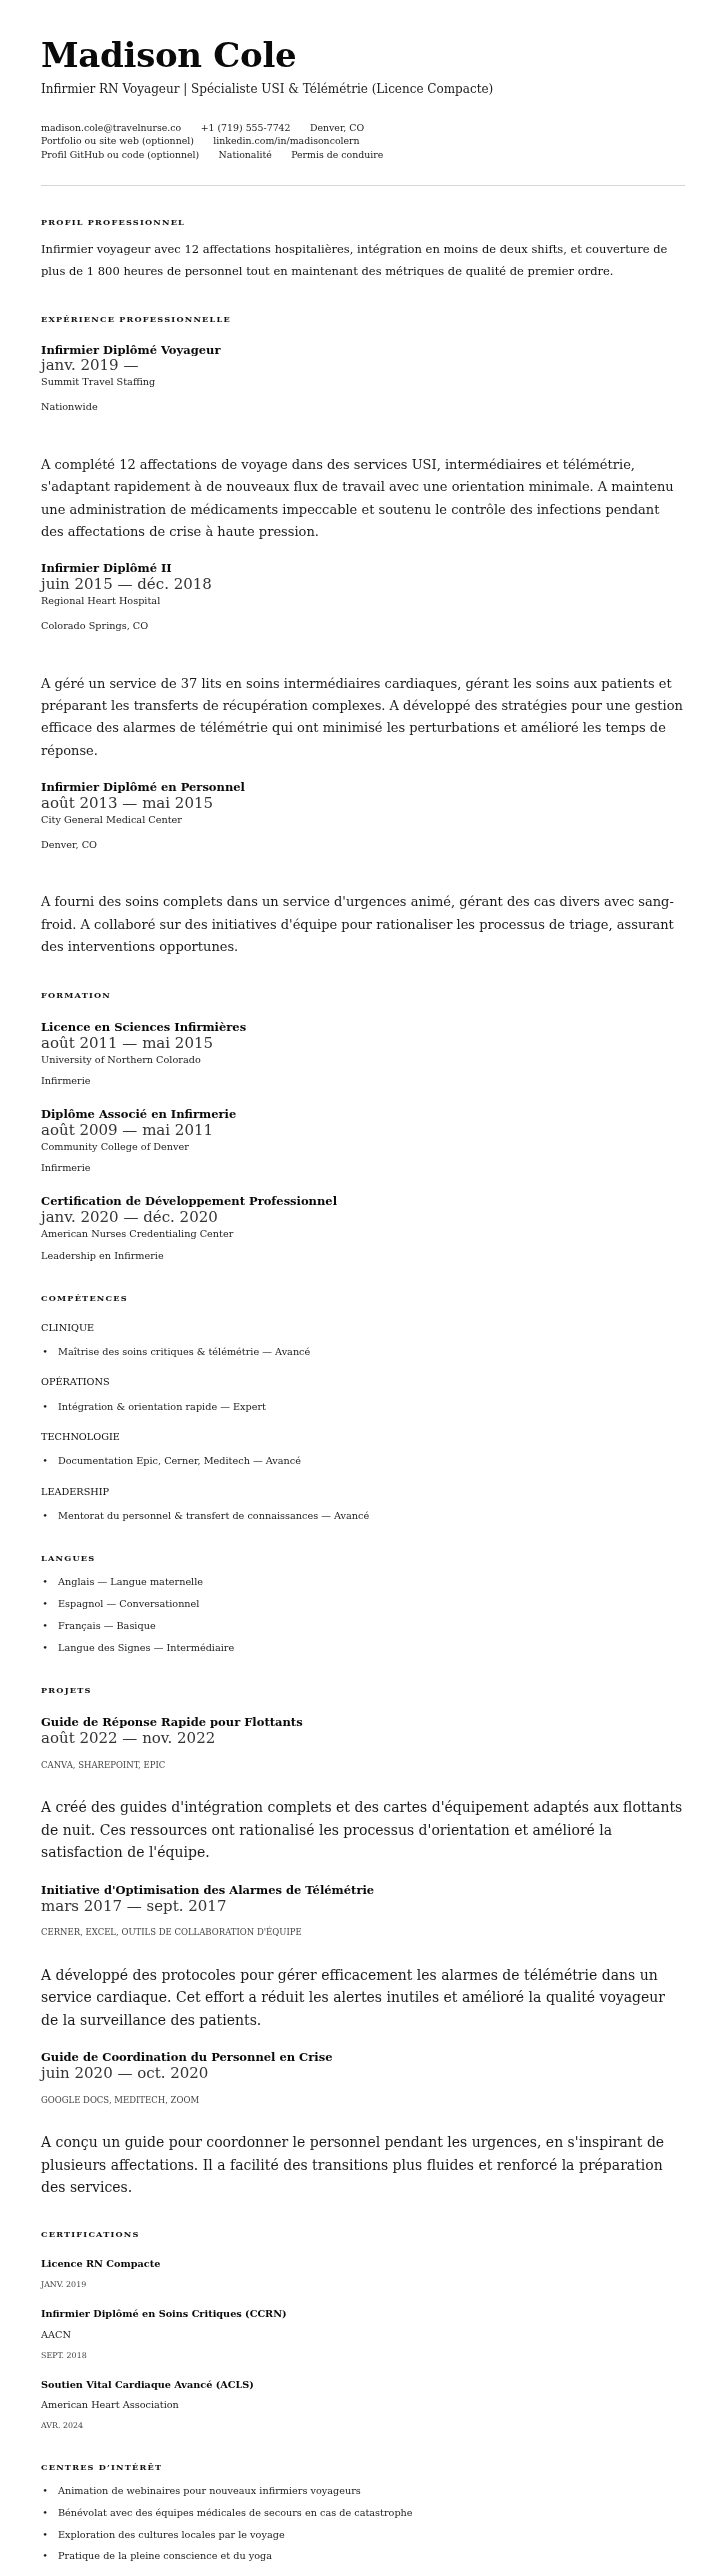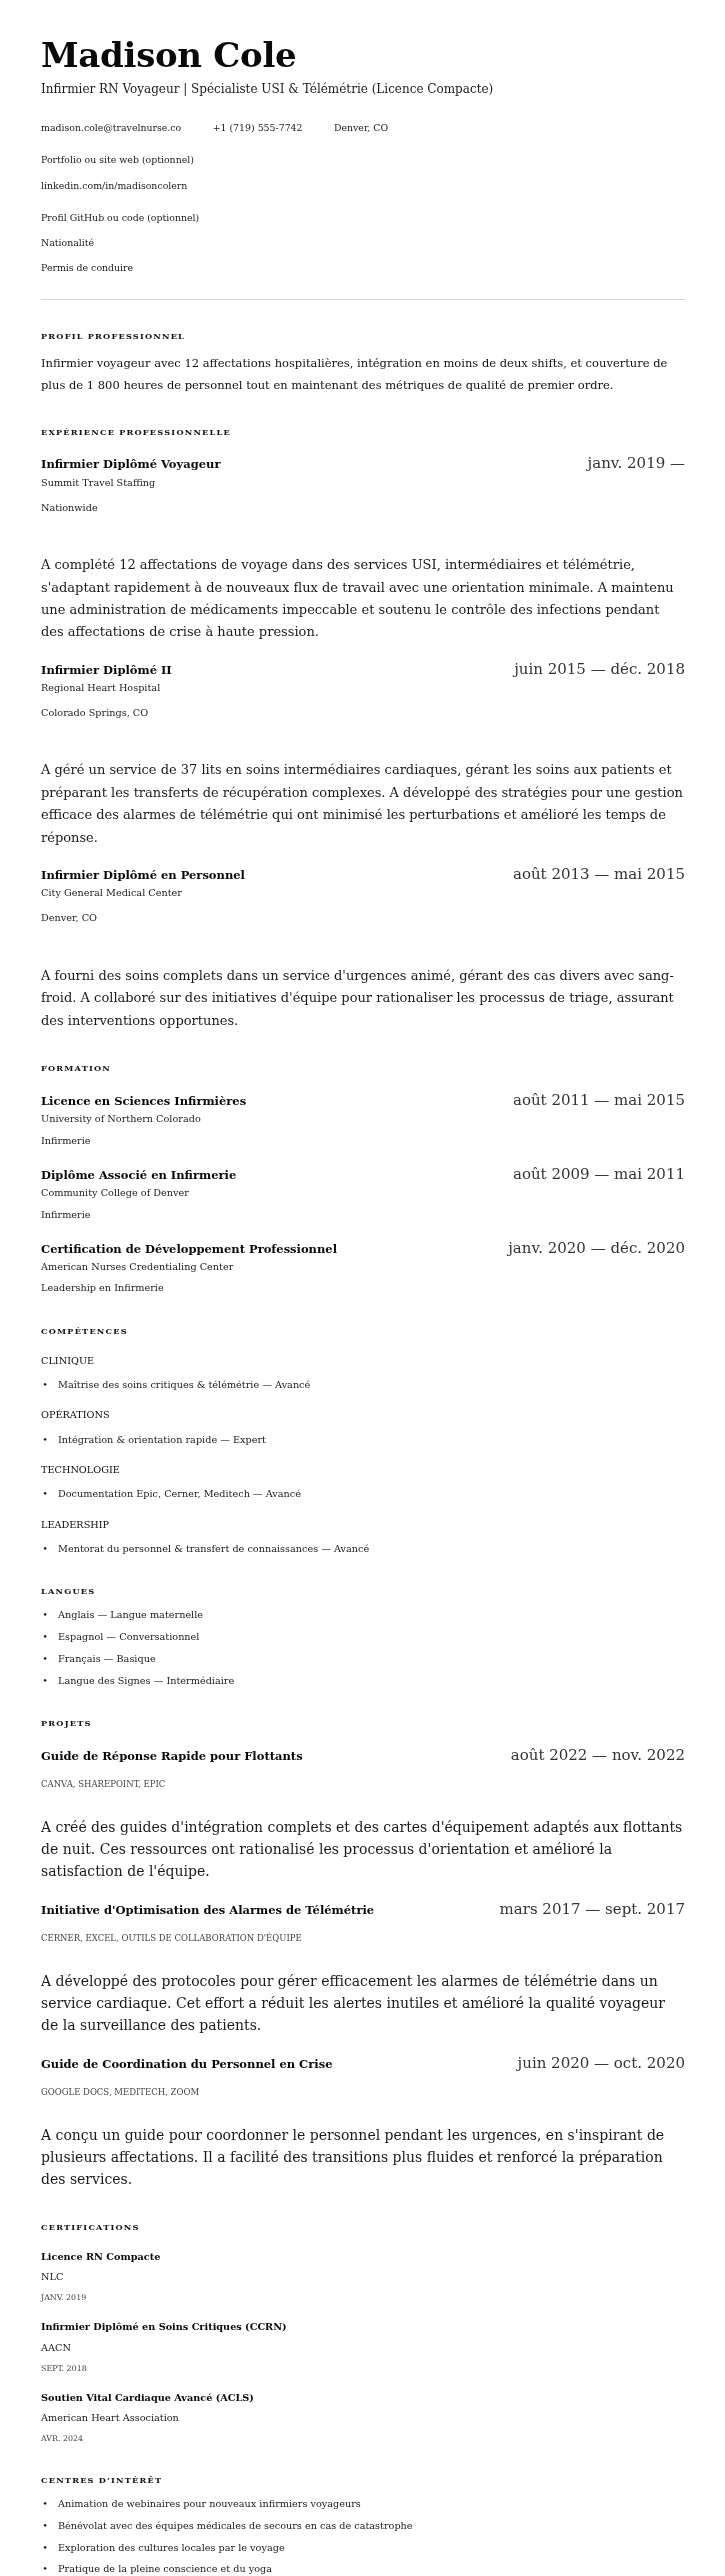--- a/index.html
+++ b/index.html
@@ -6,34 +6,34 @@
   html, body { background: #ffffff; }
   body {
     width: 726px;
     min-height: 2576px;
     font-family: "DejaVu Serif", serif;
     color: #111111;
   }
   .page { padding: 35px 41px 48px 41px; }
   .name { font-size: 34px; font-weight: bold; line-height: 40px; color: #0a0a0a; letter-spacing: -0.3px; }
   .headline { font-size: 12px; line-height: 17px; margin-top: 6px; color: #1a1a1a; }
-  .contact-row { display: flex; gap: 12px; font-size: 9.4px; line-height: 13.3px; color: #1a1a1a; margin-top: 15.7px; }
-  .contact-row + .contact-row { margin-top: 19px; flex-direction: column; }
+  .contact-row { display: flex; gap: 0; font-size: 9.4px; line-height: 13.3px; color: #1a1a1a; margin-top: 15.7px; }
+  .contact-row + .contact-row { margin-top: 0; }
   .contact-row span { margin-right: 19.4px; }
   .contact-block { margin-top: 23px; }
   .contact-block .contact-row:first-child { margin-top: 0; }
   .divider { height: 1.2px; background: #d6d6d6; margin-top: 24px; }
 
   .section { margin-top: 31px; }
   .section-title { font-size: 8.2px; font-weight: bold; letter-spacing: 1.2px; text-transform: uppercase; line-height: 11px; color: #111; }
   .summary { font-size: 11.5px; line-height: 22.4px; margin-top: 9.7px; color: #111; }
 
   .entry { margin-top: 18px; }
   .entry:first-of-type { margin-top: 18px; }
-  .entry-head { display: flex; justify-content: space-between; align-items: baseline; }
+  .entry-head { display: flex; justify-content: space-between; align-items: baseline; flex-direction: column; }
   .entry-title { font-size: 11.5px; font-weight: bold; line-height: 15.7px; color: #0a0a0a; }
   .entry-date { font-size: 15px; line-height: 14.5px; color: #333333; white-space: nowrap; }
   .entry-sub { font-size: 9.7px; line-height: 13.3px; color: #1a1a1a; margin-top: 2.4px; }
   .entry-loc { font-size: 9.7px; line-height: 13.3px; color: #1a1a1a; margin-top: 12px; }
   .entry-desc { font-size: 13px; line-height: 22.4px; color: #1a1a1a; margin-top: 40px; }
 
   .edu-entry { margin-top: 19.4px; }
   .edu-entry .entry-loc { margin-top: 8.5px; }
 
   .skill-group { margin-top: 17px; }
@@ -219,21 +219,20 @@
       <div class="project-tech">Google Docs, Meditech, Zoom</div>
       <p class="project-desc">A conçu un guide pour coordonner le personnel pendant les urgences, en s'inspirant de plusieurs affectations. Il a facilité des transitions plus fluides et renforcé la préparation des services.</p>
     </div>
   </section>
 
   <section class="section">
     <h2 class="section-title">Certifications</h2>
 
     <div class="cert">
       <div class="cert-title">Licence RN Compacte</div>
-      <div class="cert-issuer">NLC</div>
       <div class="cert-date">janv. 2019</div>
     </div>
     <div class="cert">
       <div class="cert-title">Infirmier Diplômé en Soins Critiques (CCRN)</div>
       <div class="cert-issuer">AACN</div>
       <div class="cert-date">sept. 2018</div>
     </div>
     <div class="cert">
       <div class="cert-title">Soutien Vital Cardiaque Avancé (ACLS)</div>
       <div class="cert-issuer">American Heart Association</div>

